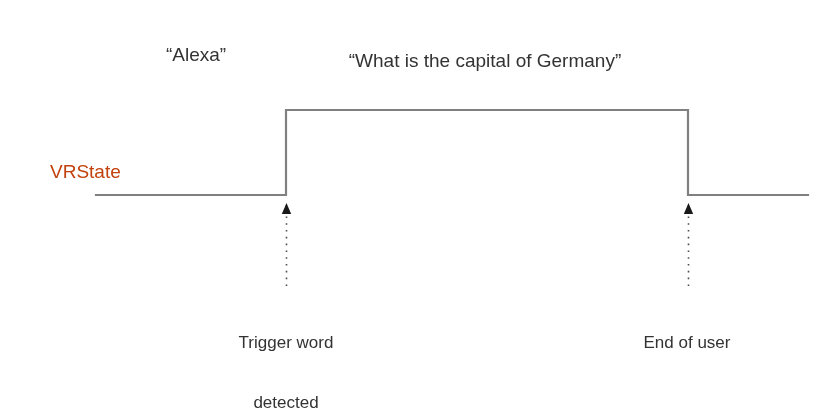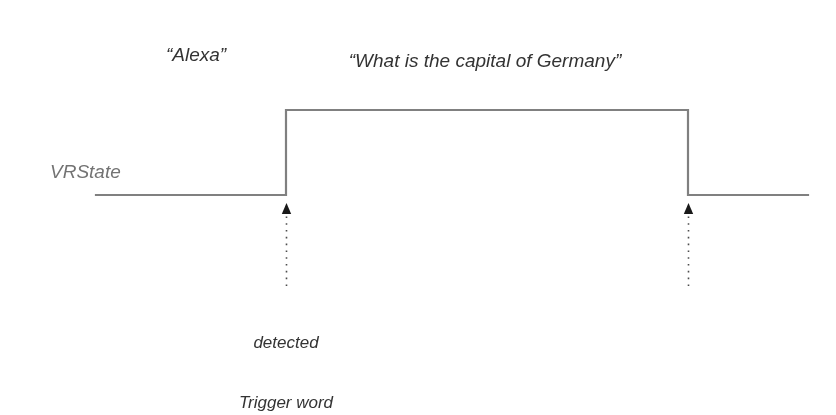--- a/index.html
+++ b/index.html
@@ -24,42 +24,41 @@
     top: 0;
     width: 836px;
     height: 415px;
     display: block;
   }
   .txt {
     position: absolute;
     white-space: pre;
     line-height: 1.18;
     color: #2b2b2b;
-    font-style: italic;
   }
   .quote-label {
     font-size: 19px;
     color: #333333;
     text-align: center;
   }
   #label-alexa {
     left: 106px;
     top: 44px;
     width: 180px;
   }
   #label-utterance {
     left: 315px;
     top: 50px;
     width: 340px;
   }
   #label-vrstate {
     left: 50px;
     top: 161px;
     font-size: 19px;
-    color: #737373;
+    color: #c2410c;
     text-align: left;
   }
   .annotation {
     font-size: 17px;
     color: #333333;
     text-align: center;
   }
   #annot-trigger {
     left: 166px;
     top: 293px;
@@ -92,20 +91,21 @@
 
   </svg>
 
   <div class="txt quote-label" id="label-alexa">“Alexa”</div>
 
   <div class="txt quote-label" id="label-utterance">“What is the capital of Germany”</div>
 
   <div class="txt" id="label-vrstate">VRState</div>
 
   <div class="txt annotation" id="annot-trigger">
+    <div>Trigger word</div>
     <div>detected</div>
-    <div>Trigger word</div>
   </div>
 
   <div class="txt annotation" id="annot-end">
+    <div>End of user</div>
   </div>
 
 </div>
 
 </body></html>

